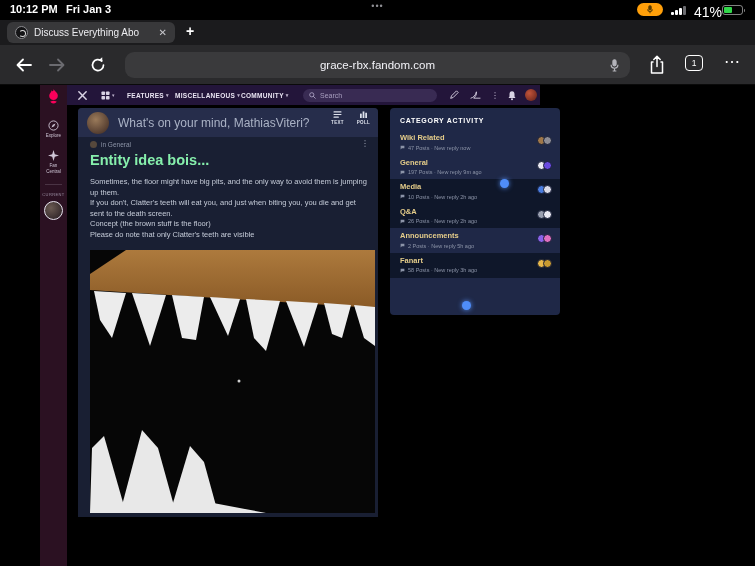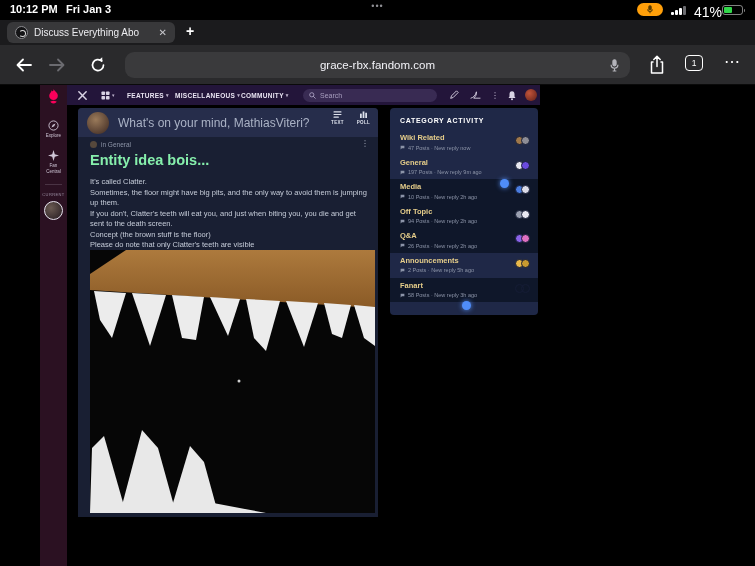--- a/index.html
+++ b/index.html
@@ -75,21 +75,21 @@
 
   .post-cat { position:absolute; top:33px; left:12px; display:flex; align-items:center; gap:4px; color:#8d95a8; font-size:6.5px; }
   .post-cat .mini-av { width:7px; height:7px; border-radius:50%; background:#56483c; }
   .post-kebab { position:absolute; top:31px; right:9px; color:#aab0c0; font-size:8px; }
   .post-title { position:absolute; top:44px; left:12px; color:#86efac; font-size:14.5px; font-weight:bold; }
   .post-body { position:absolute; top:69px; left:12px; width:278px; color:#c5cbd8; font-size:7.5px; line-height:10.5px; }
   .post-image { position:absolute; top:142px; left:12px; width:285px; height:263px; background:#050505; }
   .post-image svg { display:block; }
 
   
-  .sidebar { position:absolute; left:390px; top:23px; width:148px; height:207px; background:#1f2847; border-radius:4px; overflow:hidden; }
+  .sidebar { position:absolute; left:390px; top:23px; width:170px; height:207px; background:#1f2847; border-radius:4px; overflow:hidden; }
   .sidebar-title { padding:9px 0 6px 10px; color:#fff; font-size:7px; font-weight:bold; letter-spacing:.7px; }
   .cat-row { position:relative; height:24.6px; padding:3px 8px 0 10px; }
   .cat-row.hl { background:#0f172a; }
   .cat-name { color:#e5cd8a; font-size:7.5px; font-weight:600; }
   .cat-meta { display:flex; align-items:center; gap:3px; color:#8c94a8; font-size:5.5px; margin-top:2.5px; }
   .cat-avatars { position:absolute; right:8px; top:6px; display:flex; }
   .cat-avatars b { width:9px; height:9px; border-radius:50%; margin-left:-3px; border:1px solid #151c35; }
   .cat-row:nth-of-type(1) b:nth-child(1){background:#8a63e8}.cat-row:nth-of-type(1) b:nth-child(2){background:#d9d9e8}
   .cat-row:nth-of-type(2) b:nth-child(1){background:#a0784a}.cat-row:nth-of-type(2) b:nth-child(2){background:#8d8d96}
   .cat-row:nth-of-type(3) b:nth-child(1){background:#e9e9f2}.cat-row:nth-of-type(3) b:nth-child(2){background:#6a4ae0}
@@ -296,21 +296,20 @@
 
       <div class="post-cat">
         <span class="mini-av"></span>
         <span>in General</span>
       </div>
       <span class="post-kebab">⋮</span>
 
       <div class="post-title">Entity idea bois...</div>
 
       <div class="post-body">
-        <p>It's called Clatter.</p>
         <p>Sometimes, the floor might have big pits, and the only way to avoid them is jumping up them.</p>
         <p>If you don't, Clatter's teeth will eat you, and just when biting you, you die and get sent to the death screen.</p>
         <p>Concept (the brown stuff is the floor)</p>
         <p>Please do note that only Clatter's teeth are visible</p>
       </div>
 
       <div class="post-image">
         <svg width="285" height="263" viewBox="0 0 285 263" preserveAspectRatio="none">
           <defs>
             <linearGradient id="bandGrad" x1="0" y1="0" x2="0" y2="1">
@@ -380,33 +379,20 @@
               <path d="M1 1h6v4H3L1 7Z" fill="#8c94a8"></path>
             </svg>
             <span>10 Posts · New reply 2h ago</span>
           </div>
         <span class="cat-avatars">
             <b></b>
             <b></b>
           </span>
       </div>
       <div class="cat-row hl">
-        <div class="cat-name">Off Topic</div>
-        <div class="cat-meta">
-            <svg width="5" height="5" viewBox="0 0 8 8">
-              <path d="M1 1h6v4H3L1 7Z" fill="#8c94a8"></path>
-            </svg>
-            <span>94 Posts · New reply 2h ago</span>
-          </div>
-        <span class="cat-avatars">
-            <b></b>
-            <b></b>
-          </span>
-      </div>
-      <div class="cat-row hl">
         <div class="cat-name">Q&amp;A</div>
         <div class="cat-meta">
             <svg width="5" height="5" viewBox="0 0 8 8">
               <path d="M1 1h6v4H3L1 7Z" fill="#8c94a8"></path>
             </svg>
             <span>26 Posts · New reply 2h ago</span>
           </div>
         <span class="cat-avatars">
             <b></b>
             <b></b>

